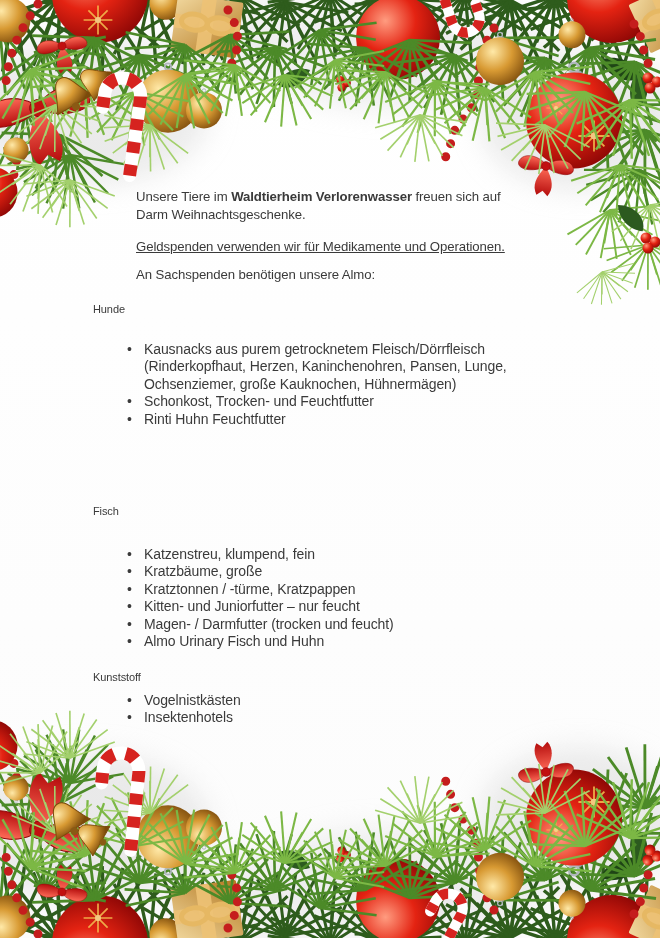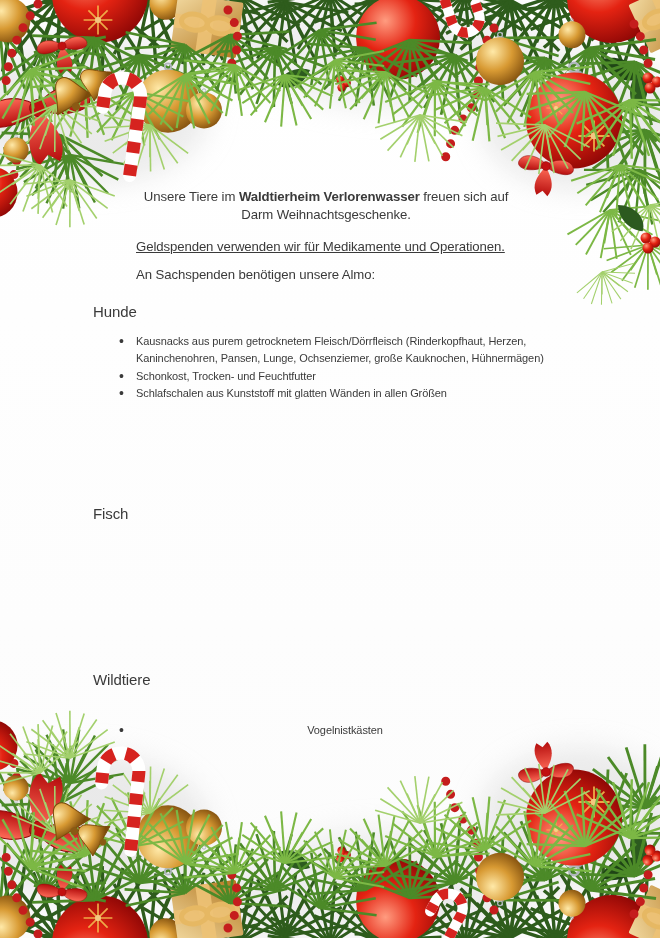--- a/index.html
+++ b/index.html
@@ -5,34 +5,34 @@
   html,body{margin:0;padding:0;}
   body{width:660px;height:938px;overflow:hidden;background:#fdfdfd;
        font-family:"Liberation Sans",sans-serif;}
   #page{position:relative;width:660px;height:938px;background:linear-gradient(#ffffff, #fcfcfc);}
   svg.garland{position:absolute;left:0;display:block;}
   #garland-top{top:0;}
   #garland-bottom{bottom:0;}
   .content{position:absolute;inset:0;color:#3a3a3a;letter-spacing:-0.1px;}
   .para{position:absolute;left:136px;font-size:13.2px;line-height:17.6px;margin:0;}
   .bold{font-weight:bold;}
-  .sec-head{position:absolute;left:93px;font-size:15px;margin:0;font-weight:normal;}
-  ul.wish{position:absolute;left:117px;width:437px;margin:0;padding:0;list-style:none;
-          font-size:11px;line-height:17.4px;}
+  .sec-head{position:absolute;left:93px;font-size:11px;margin:0;font-weight:normal;}
+  ul.wish{position:absolute;left:117px;width:437px;margin:8px;padding:0;list-style:none;
+          font-size:14px;line-height:17.4px;}
   ul.wish li{position:relative;padding-left:19px;}
   ul.wish li::before{content:"\2022";position:absolute;left:2px;top:0;font-size:14px;}
-  #p1{top:188px;width:380px;text-align:center;}
+  #p1{top:188px;width:380px;}
   #p2{top:238px;width:420px;text-decoration:underline;}
   #p3{top:266px;width:420px;}
   #h-hunde{top:303px;}
   #ul-hunde{top:333px;}
   #h-katzen{top:505px;}
   #ul-katzen{top:538px;}
   #h-wild{top:671px;}
-  #ul-wild{top:722px;text-align:center;}
+  #ul-wild{top:684px;}
 </style>
 </head>
 <body>
 
 <div id="page">
 
   <svg width="0" height="0" style="position:absolute" aria-hidden="true">
     <defs>
       <filter id="soft" x="-60%" y="-60%" width="220%" height="220%">
         <feGaussianBlur stdDeviation="14"></feGaussianBlur>
@@ -267,23 +267,32 @@
   <div class="content">
     <p id="p1" class="para"><span>Unsere Tiere im </span><span class="bold">Waldtierheim Verlorenwasser</span><span> freuen sich auf</span><br><span>Darm Weihnachtsgeschenke.</span></p>
 
     <p id="p2" class="para">Geldspenden verwenden wir für Medikamente und Operationen.</p>
     <p id="p3" class="para">An Sachspenden benötigen unsere Almo:</p>
 
     <h2 id="h-hunde" class="sec-head">Hunde</h2>
     <ul id="ul-hunde" class="wish">
       <li>Kausnacks aus purem getrocknetem Fleisch/Dörrfleisch (Rinderkopfhaut, Herzen, Kaninchenohren, Pansen, Lunge, Ochsenziemer, große Kauknochen, Hühnermägen)</li>
       <li>Schonkost, Trocken- und Feuchtfutter</li>
-      <li>Schlafschalen aus Kunststoff mit glatten Wänden in allen Größen</li>
+      <li>Rinti Huhn Feuchtfutter</li>
     </ul>
 
     <h2 id="h-katzen" class="sec-head">Fisch</h2>
-
-    <h2 id="h-wild" class="sec-head">Wildtiere</h2>
+    <ul id="ul-katzen" class="wish">
+      <li>Katzenstreu, klumpend, fein</li>
+      <li>Kratzbäume, große</li>
+      <li>Kratztonnen / -türme, Kratzpappen</li>
+      <li>Kitten- und Juniorfutter – nur feucht</li>
+      <li>Magen- / Darmfutter (trocken und feucht)</li>
+      <li>Almo Urinary Fisch und Huhn</li>
+    </ul>
+
+    <h2 id="h-wild" class="sec-head">Kunststoff</h2>
     <ul id="ul-wild" class="wish">
       <li>Vogelnistkästen</li>
+      <li>Insektenhotels</li>
     </ul>
   </div>
 </div>
 
 </body></html>

